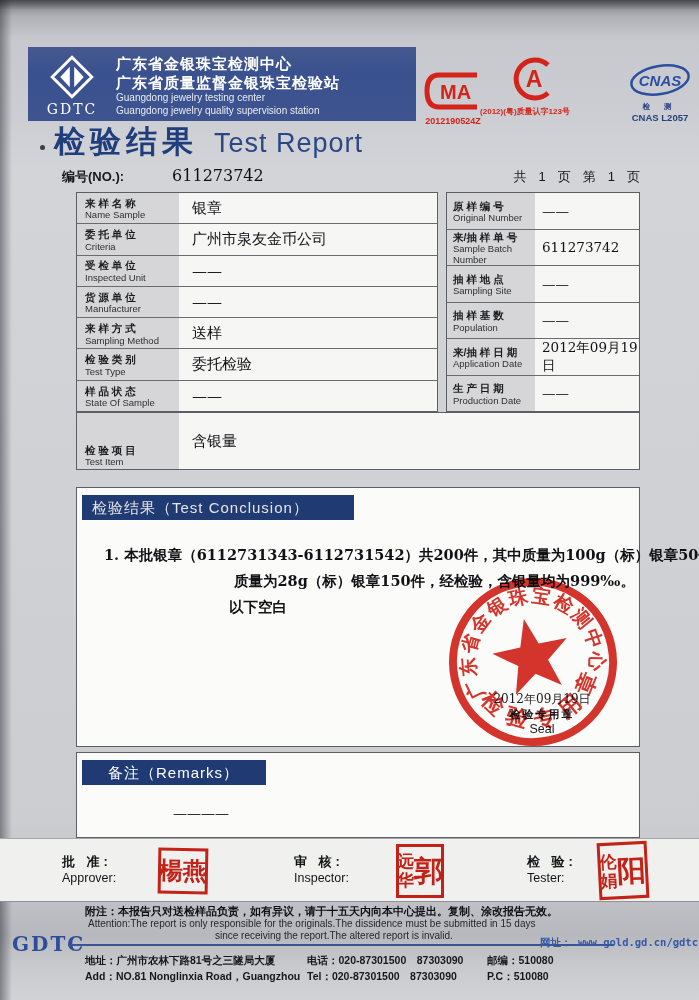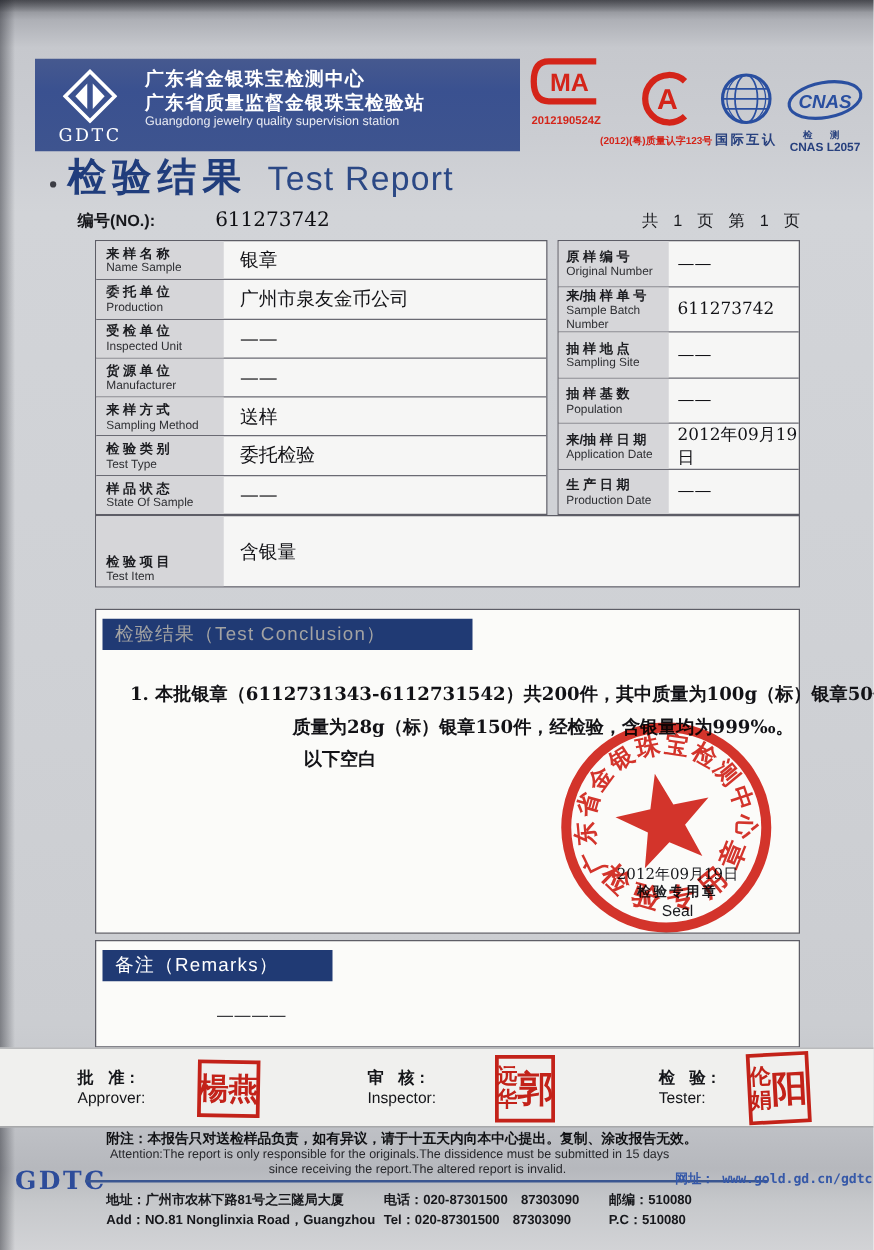--- a/index.html
+++ b/index.html
@@ -47,36 +47,36 @@
     font-family:"DejaVu Serif","Liberation Serif",serif;font-size:15px;color:#121216;}
   .tbox-left{left:76px;top:192px;width:362px;height:220px;}
   .tbox-left .tl{width:102px;}
   .tbox-right{left:446px;top:192px;width:194px;height:220px;}
   .tbox-right .tl{width:88px;padding-left:6px;}
   .tbox-right .tv{padding-left:7px;font-size:13.5px;}
   .tbox-full{left:76px;top:412px;width:564px;height:58px;}
   .tbox-full .tl{width:102px;justify-content:flex-end;}
   
   .cbox{position:absolute;left:76px;top:487px;width:564px;height:260px;background:#fbfbf9;border:1.5px solid #5d5d66;box-sizing:border-box;}
-  .cbar{position:absolute;left:5px;top:7px;width:296px;height:25px;background:#203a74;color:#a3a3a3;
+  .cbar{position:absolute;left:5px;top:7px;width:272px;height:25px;background:#203a74;color:#e5e5e5;
     font-size:15px;line-height:25px;padding-left:10px;letter-spacing:1px;box-sizing:border-box;}
   .cline{position:absolute;font-family:"DejaVu Serif","Liberation Serif",serif;font-weight:600;font-size:14.5px;color:#121216;white-space:nowrap;}
   .cl1{left:27px;top:58px;}
   .cl2{left:157px;top:84px;}
-  .cl3{left:166px;top:110px;}
+  .cl3{left:152px;top:110px;}
   .seal-sub{position:absolute;left:390px;top:204px;width:150px;text-align:center;color:#1a1b1f;}
   .seal-sub .d1{font-family:"DejaVu Serif",serif;font-size:12px;line-height:15px;}
   .seal-sub .d2{font-size:11px;font-weight:bold;letter-spacing:2px;line-height:15px;}
   .seal-sub .d3{font-size:12.5px;line-height:15px;}
   .seal{position:absolute;left:366px;top:84px;width:180px;height:180px;transform:rotate(-12deg);
     opacity:.92;mix-blend-mode:multiply;}
   
   .rbox{position:absolute;left:76px;top:752px;width:564px;height:86px;background:#fbfbf9;border:1.5px solid #5d5d66;box-sizing:border-box;}
   .rbar{position:absolute;left:5px;top:7px;width:184px;height:25px;background:#203a74;color:#fff;
-    font-size:15px;line-height:25px;padding-left:10px;letter-spacing:1px;box-sizing:border-box;}
+    font-size:15px;line-height:25px;padding-left:26px;letter-spacing:1px;box-sizing:border-box;}
   .rdash{position:absolute;left:96px;top:52px;font-family:"DejaVu Serif",serif;font-size:14px;color:#2a2b2f;}
   
   .sigband{position:absolute;left:0;top:838px;width:699px;height:64px;background:#f0f0ee;
     border-top:1px solid #a6a8ac;border-bottom:1px solid #8e9094;box-sizing:border-box;}
   .siglabel{position:absolute;color:#141519;}
   .siglabel .cn{font-size:13px;font-weight:bold;letter-spacing:4px;line-height:17px;}
   .siglabel .en{font-size:12.5px;line-height:16px;letter-spacing:0;}
   .stampbox{position:absolute;border:3px solid #cf241a;color:#cf241a;
     font-family:"DejaVu Serif","Liberation Serif",serif;font-weight:bold;
     display:flex;align-items:center;justify-content:center;mix-blend-mode:multiply;box-sizing:border-box;}
@@ -101,44 +101,33 @@
   .faddr{position:absolute;left:85px;top:952px;display:grid;grid-template-columns:212px 170px auto;column-gap:10px;
     font-size:10.5px;font-weight:bold;color:#17181c;line-height:16px;white-space:nowrap;}
 </style>
 </head>
 <body>
 
 <div class="page">
   <div class="edge-top"></div>
   <div class="edge-left"></div>
 
-  <div class="cert" style="left:418px;top:44px;width:70px;">
+  <div class="cert" style="left:418px;top:70px;width:70px;">
     <svg width="62" height="42" viewBox="0 0 62 42">
       <path d="M55,5 H17 Q5,5 5,21 Q5,37 17,37 H55" fill="none" stroke="#d42419" stroke-width="5"></path>
       <text x="18" y="29" font-size="20" font-weight="bold" fill="#d42419" font-family="Liberation Sans,sans-serif">MA</text>
     </svg>
     <div class="cert-num">2012190524Z</div>
   </div>
   <div class="cert" style="left:479px;top:56px;width:92px;">
     <svg width="46" height="46" viewBox="0 0 46 46" style="margin-left:18px;">
       <path d="M37,9 A19,19 0 1 0 37,37" fill="none" stroke="#d42419" stroke-width="5"></path>
       <text x="23" y="31" font-size="23" font-weight="bold" fill="#d42419" text-anchor="middle" font-family="Liberation Sans,sans-serif">A</text>
     </svg>
     <div class="cert-num" style="font-size:8px;">(2012)(粤)质量认字123号</div>
-  </div>
-  <div class="cert" style="left:572px;top:58px;width:50px;">
-    <svg width="42" height="42" viewBox="0 0 42 42">
-      <circle cx="21" cy="21" r="19" fill="none" stroke="#2a4fa0" stroke-width="2.5"></circle>
-      <ellipse cx="21" cy="21" rx="9" ry="19" fill="none" stroke="#2a4fa0" stroke-width="1.4"></ellipse>
-      <ellipse cx="21" cy="21" rx="15.5" ry="19" fill="none" stroke="#2a4fa0" stroke-width="1"></ellipse>
-      <line x1="4" y1="13" x2="38" y2="13" stroke="#2a4fa0" stroke-width="1.4"></line>
-      <line x1="2" y1="21" x2="40" y2="21" stroke="#2a4fa0" stroke-width="1.4"></line>
-      <line x1="4" y1="29" x2="38" y2="29" stroke="#2a4fa0" stroke-width="1.4"></line>
-    </svg>
-    <div class="mra-label">国际互认</div>
   </div>
   <div class="cert" style="left:626px;top:62px;width:68px;">
     <svg width="64" height="36" viewBox="0 0 64 36">
       <ellipse cx="32" cy="18" rx="29" ry="14" fill="none" stroke="#2a4fa0" stroke-width="2.5" transform="rotate(-10 32 18)"></ellipse>
       <text x="32" y="24" font-size="15" font-weight="bold" font-style="italic" fill="#2a4fa0" text-anchor="middle" font-family="Liberation Sans,sans-serif">CNAS</text>
     </svg>
     <div class="cert-sub-blue">检 测</div>
     <div class="cert-num-blue">CNAS L2057</div>
   </div>
 
@@ -147,20 +136,21 @@
       <svg width="44" height="44" viewBox="0 0 60 60">
         <path d="M30,3 L57,30 L30,57 L3,30 Z" fill="none" stroke="#ffffff" stroke-width="4"></path>
         <polygon points="27,16 27,44 14,30" fill="#ffffff"></polygon>
         <polygon points="33,16 46,30 33,44" fill="#ffffff"></polygon>
       </svg>
       <div class="logo-text">GDTC</div>
     </div>
     <div class="org-block">
       <div class="org-cn">广东省金银珠宝检测中心</div>
       <div class="org-cn">广东省质量监督金银珠宝检验站</div>
+      <div class="org-en">Guangdong jewelry testing center</div>
       <div class="org-en">Guangdong jewelry quality supervision station</div>
     </div>
   </div>
 
   <div class="speck"></div>
   <div class="title-row">
     <span class="title-cn">检验结果</span><span class="title-en">Test Report</span>
   </div>
 
   <div class="no-row">
@@ -175,21 +165,21 @@
     <div class="trow">
         <div class="tl">
           <div class="tl-cn">来 样 名 称</div>
           <div class="tl-en">Name Sample</div>
         </div>
         <div class="tv">银章</div>
       </div>
     <div class="trow">
         <div class="tl">
           <div class="tl-cn">委 托 单 位</div>
-          <div class="tl-en">Production</div>
+          <div class="tl-en">Criteria</div>
         </div>
         <div class="tv">广州市泉友金币公司</div>
       </div>
     <div class="trow">
         <div class="tl">
           <div class="tl-cn">受 检 单 位</div>
           <div class="tl-en">Inspected Unit</div>
         </div>
         <div class="tv">——</div>
       </div>

